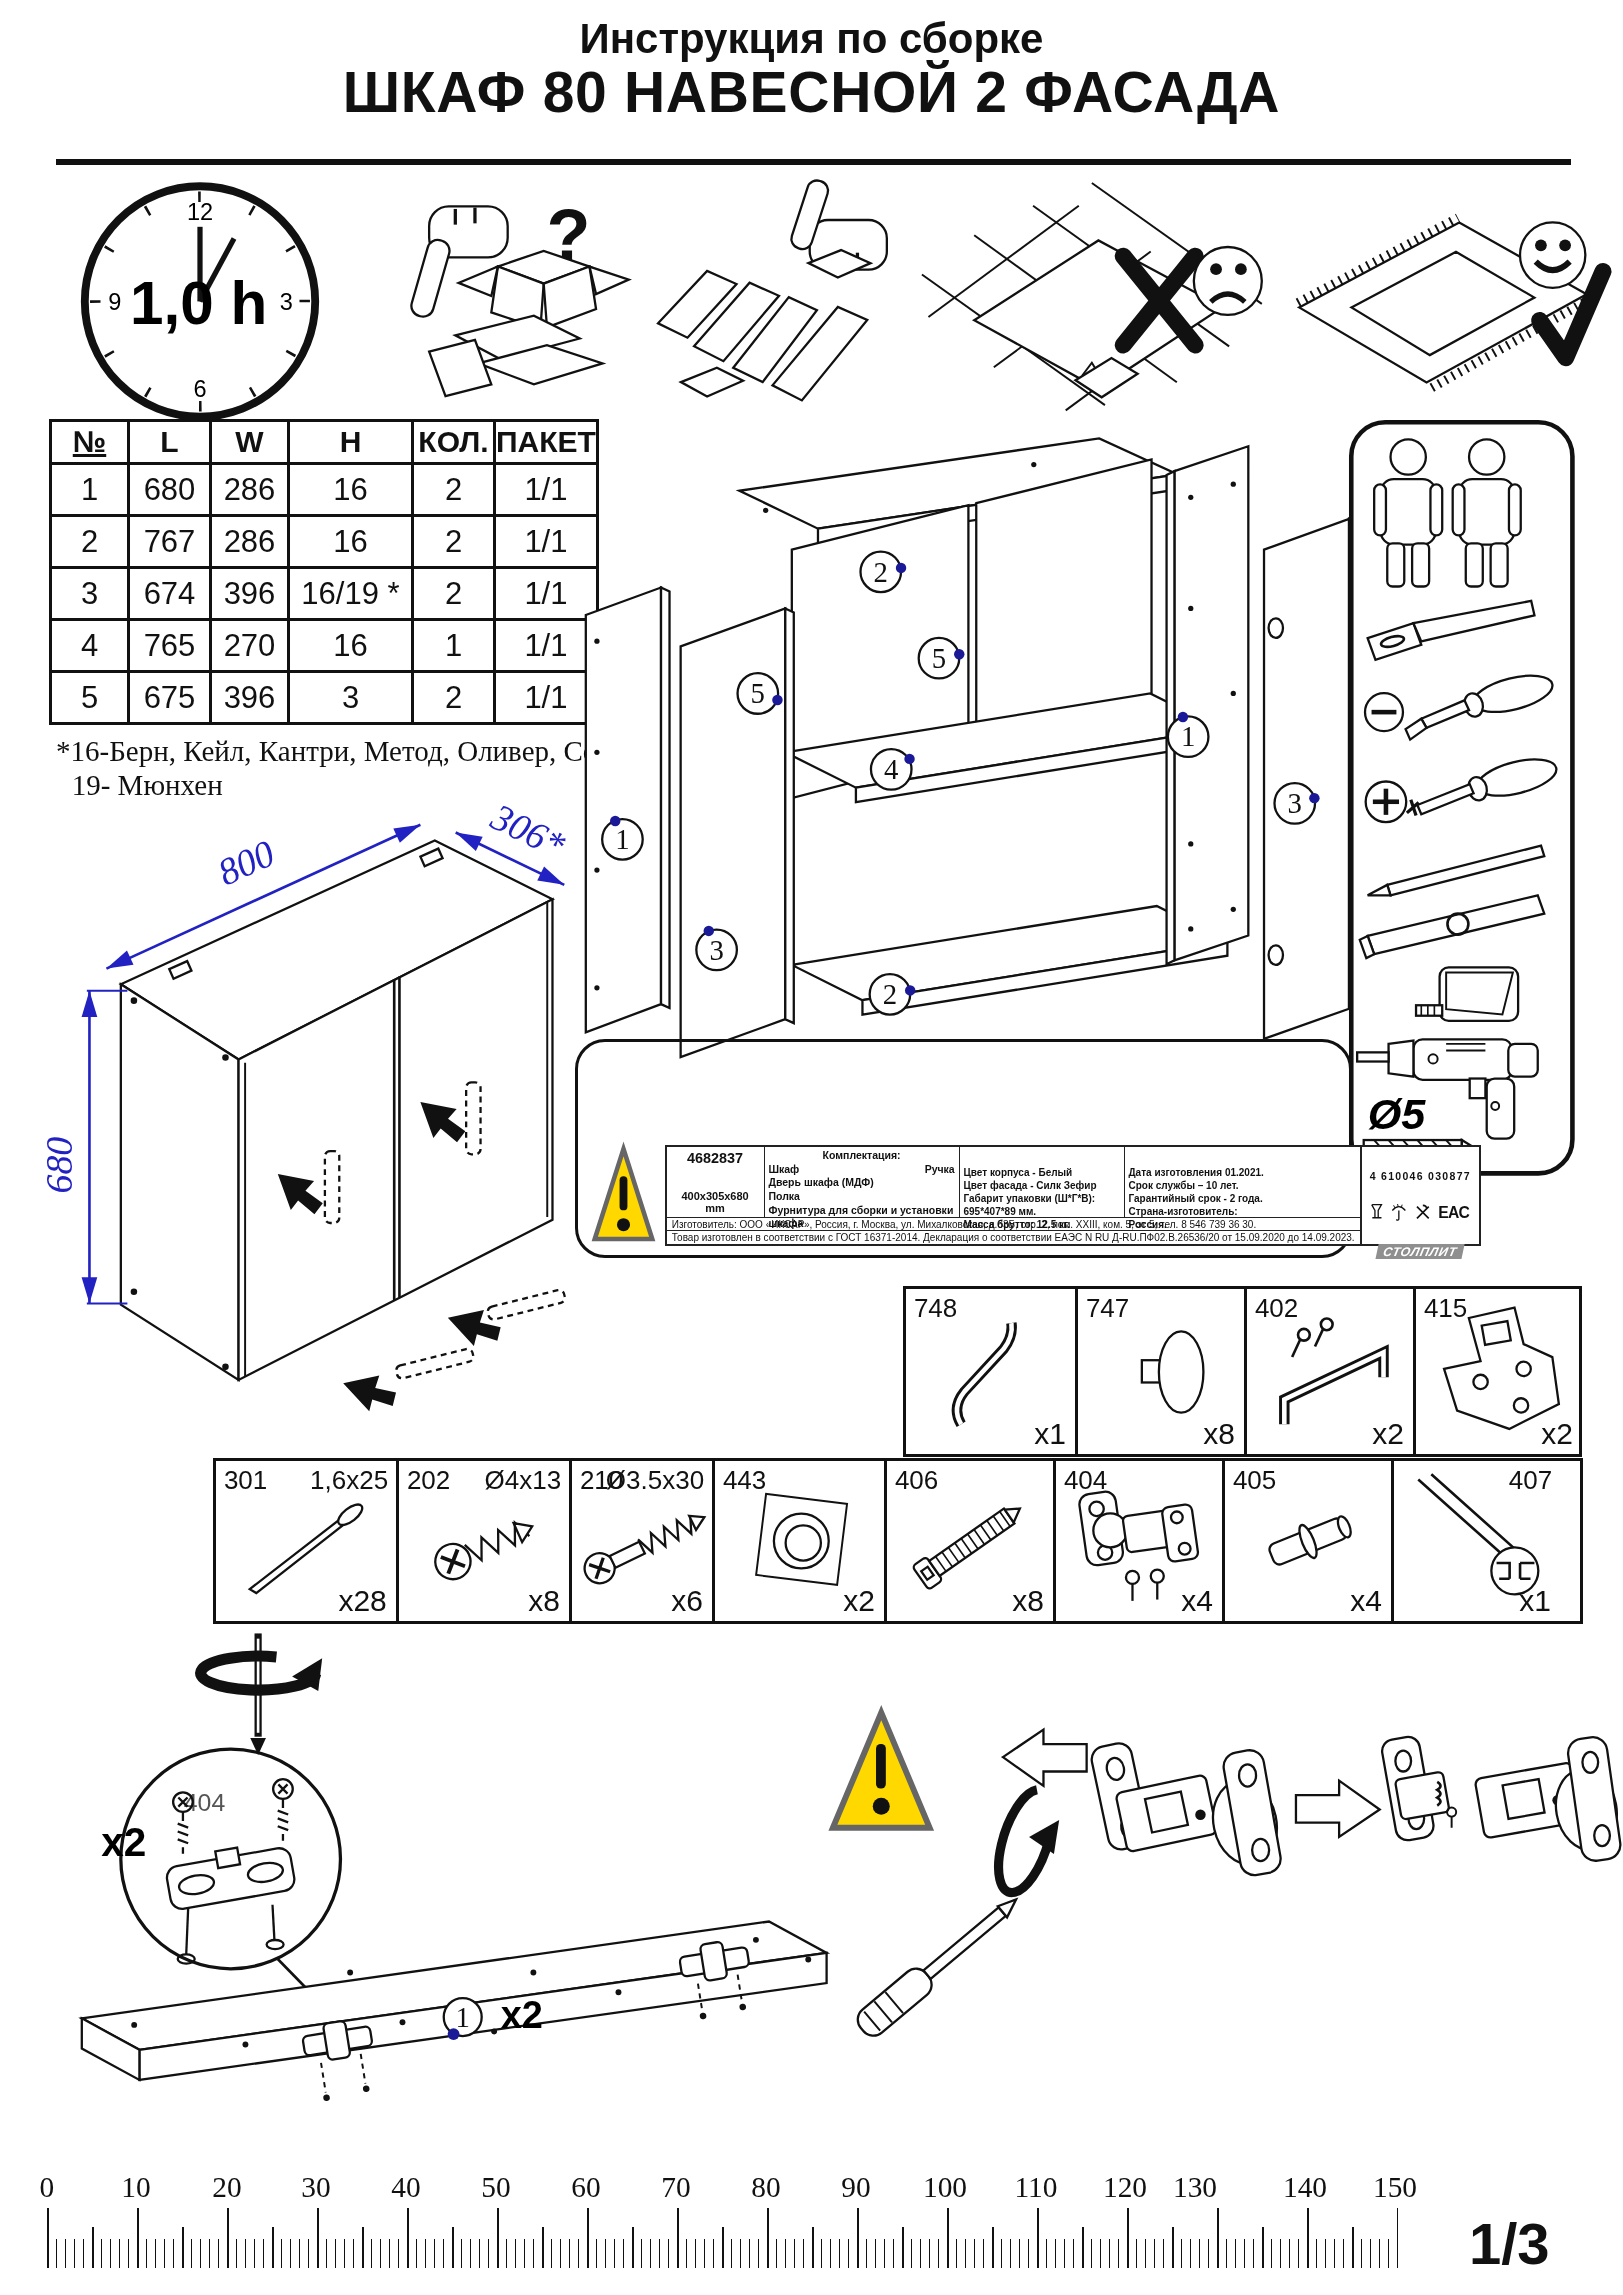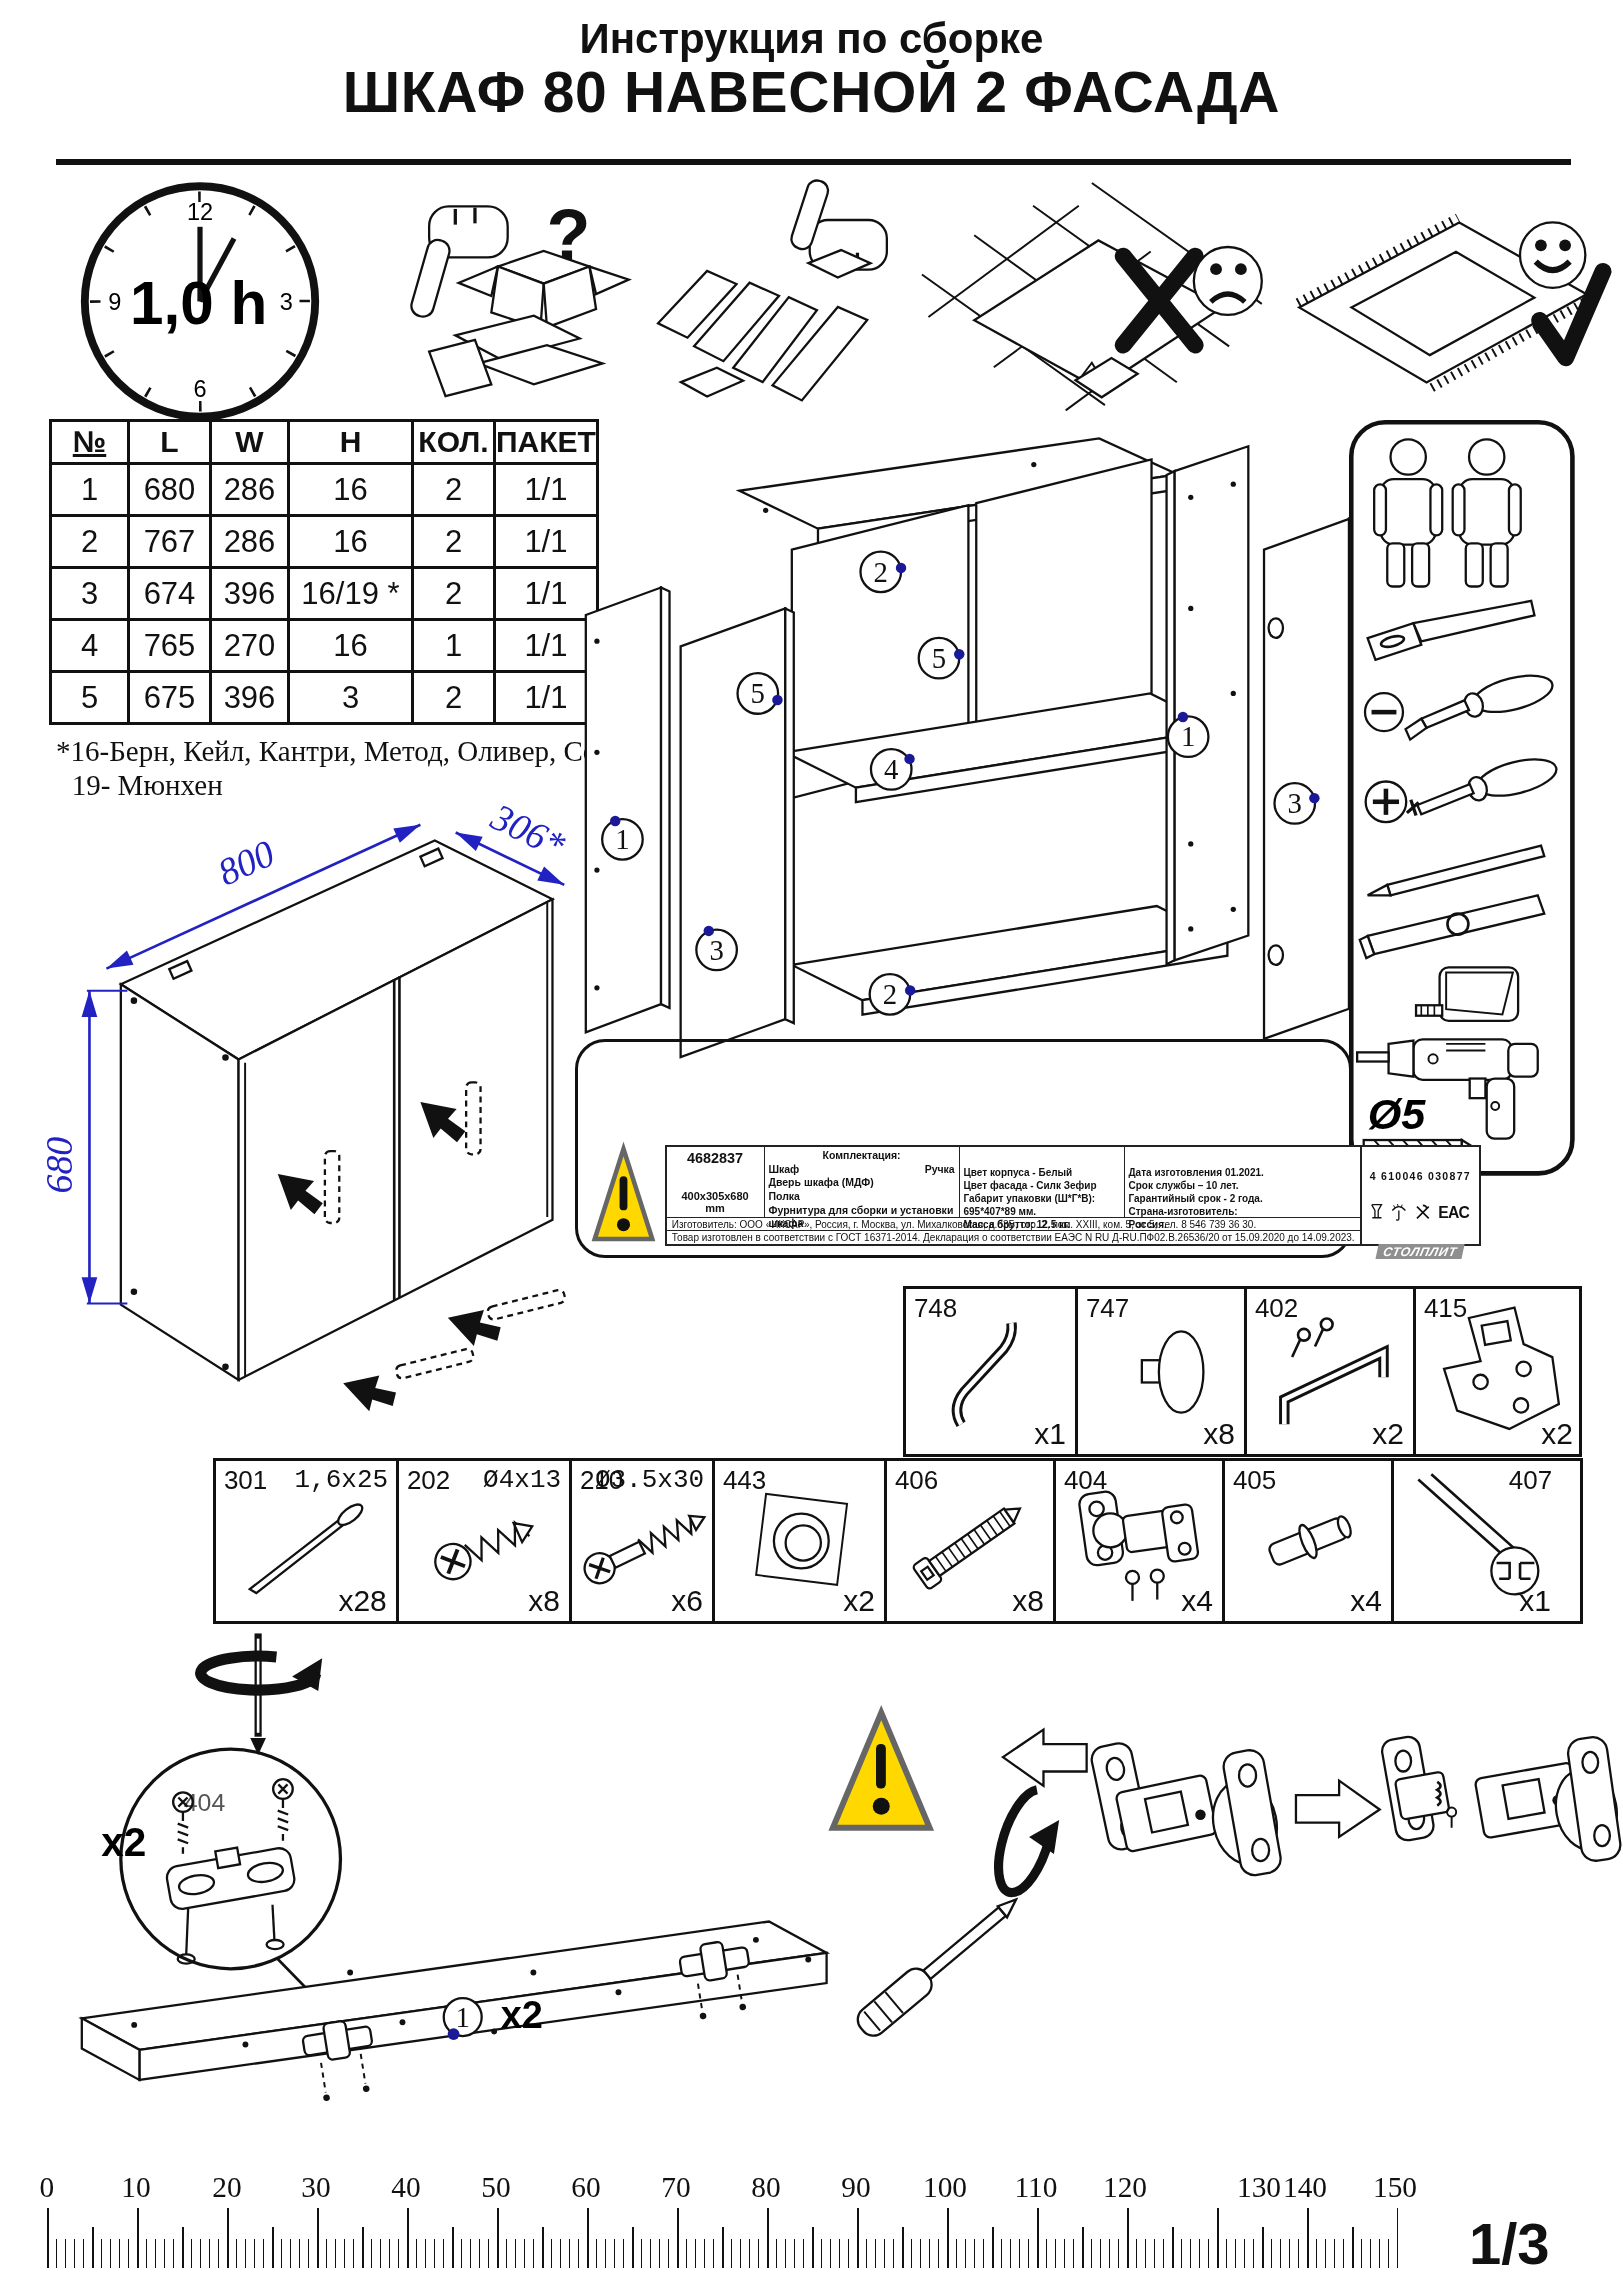--- a/index.html
+++ b/index.html
@@ -38,21 +38,21 @@
   .bars{width:103px;height:33px;background:repeating-linear-gradient(90deg,#000 0 2px,#fff 2px 3.3px,#000 3.3px 3.9px,#fff 3.9px 6.5px,#000 6.5px 8.5px,#fff 8.5px 9.8px,#000 9.8px 10.5px,#fff 10.5px 13px);}
   .bcode{font-size:10.5px;letter-spacing:1.3px;white-space:nowrap;}
   .lb-icons{display:flex;align-items:center;gap:7.9px;margin-top:2px;}
   .eac{font-size:15.7px;font-weight:bold;letter-spacing:-0.7px;font-stretch:condensed;}
   .brand{margin-top:2px;background:#8f8f8f;color:#fff;font-style:italic;font-weight:bold;font-size:12.4px;padding:0.7px 6.5px;transform:skewX(-12deg);letter-spacing:0.7px;}
   
   .hwrow{display:flex;border:3.3px solid #111;box-sizing:border-box;background:#fff;}
   .hwcell{position:relative;border-left:3.3px solid #111;box-sizing:border-box;flex:none;}
   .hwcell:first-child{border-left:none;}
   .hw-id{position:absolute;top:3.9px;left:7.9px;font-size:26px;}
-  .hw-size{position:absolute;top:3.9px;right:7.9px;font-size:26px;font-family:Liberation Mono, monospace;}
+  .hw-size{position:absolute;top:3.9px;right:7.9px;font-size:26px;}
   .hw-qty{position:absolute;bottom:2.6px;right:9.2px;font-size:30px;}
   .hw-icon{position:absolute;inset:0;display:flex;align-items:center;justify-content:center;}
   
   .ruler{left:39px;top:2171px;width:1400px;height:99px;}
   .rlabel{position:absolute;top:0;transform:translateX(-50%);font-size:29.4px;font-family:"Liberation Serif",serif;}
   .ticks{position:absolute;left:7.9px;width:1351px;}
   .tmajor{top:37px;height:60px;background:repeating-linear-gradient(to right,#111 0 2.1px,transparent 2.1px 90px);}
   .tmed{top:56px;height:41px;background:repeating-linear-gradient(to right,#111 0 1.7px,transparent 1.7px 45px);}
   .tminor{top:68px;height:29px;background:repeating-linear-gradient(to right,#111 0 1.3px,transparent 1.3px 9px);}
   .pagenum{left:1469px;top:2210px;font-size:58px;font-weight:bold;}
@@ -791,21 +791,21 @@
     <span class="rlabel" style="left:277px">30</span>
     <span class="rlabel" style="left:367px">40</span>
     <span class="rlabel" style="left:457px">50</span>
     <span class="rlabel" style="left:547px">60</span>
     <span class="rlabel" style="left:637px">70</span>
     <span class="rlabel" style="left:727px">80</span>
     <span class="rlabel" style="left:817px">90</span>
     <span class="rlabel" style="left:906px">100</span>
     <span class="rlabel" style="left:997px">110</span>
     <span class="rlabel" style="left:1086px">120</span>
-    <span class="rlabel" style="left:1220px">130</span>
+    <span class="rlabel" style="left:1156px">130</span>
     <span class="rlabel" style="left:1266px">140</span>
     <span class="rlabel" style="left:1356px">150</span>
     <div class="abs ticks tmajor"></div>
     <div class="abs ticks tmed"></div>
     <div class="abs ticks tminor"></div>
   </div>
 
   <div class="abs pagenum">1/3</div>
 
 </div>

